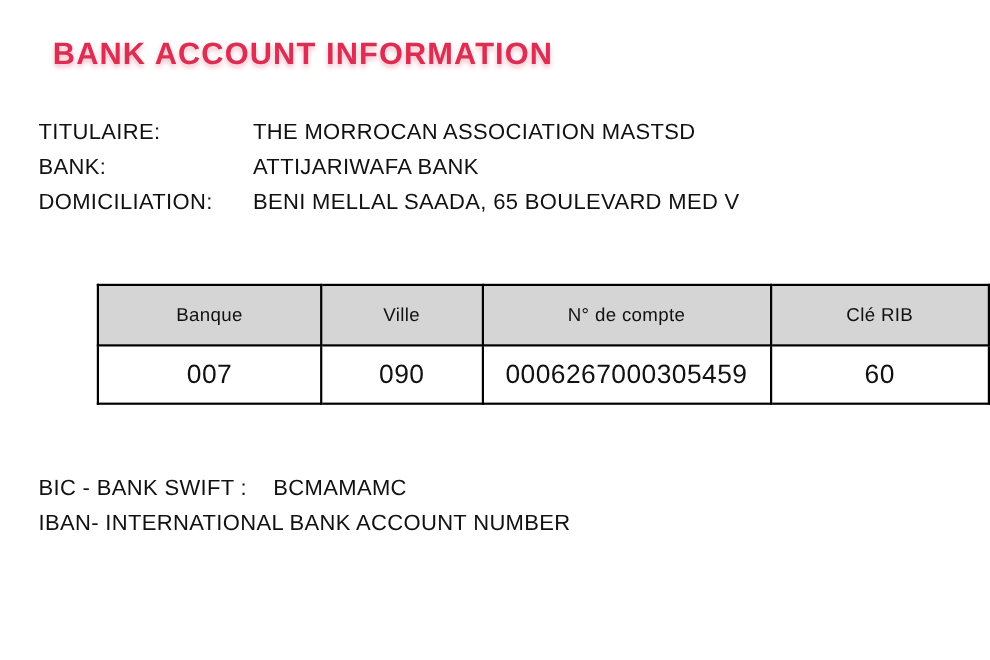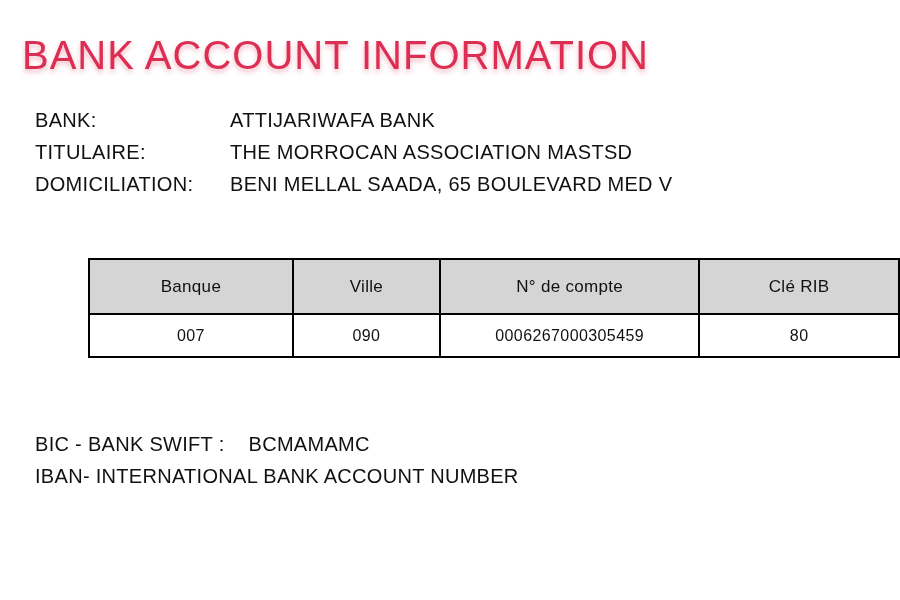--- a/index.html
+++ b/index.html
@@ -9,24 +9,24 @@
     height: 600px;
     background: #ffffff;
     font-family: "Liberation Sans", sans-serif;
     color: #111111;
     overflow: hidden;
     position: relative;
   }
 
   .doc-title {
     position: absolute;
-    left: 22px;
+    left: 48px;
     top: 33px;
-    font-size: 40px;
-    font-weight: 400;
+    font-size: 28px;
+    font-weight: 700;
     letter-spacing: 1px;
     color: #DC2E52;
     text-shadow: 0 3px 5px rgba(220, 46, 82, 0.35);
     white-space: nowrap;
   }
 
   .info-block {
     position: absolute;
     left: 35px;
     top: 104px;
@@ -58,22 +58,22 @@
     font-weight: 400;
   }
   .rib-table th {
     background: #D5D5D5;
     height: 55px;
     font-size: 17px;
     letter-spacing: 0.3px;
   }
   .rib-table td {
     background: #ffffff;
-    height: 43px;
-    font-size: 16px;
+    height: 53px;
+    font-size: 24px;
     letter-spacing: 0.4px;
   }
   .col-banque  { width: 210px; }
   .col-ville   { width: 152px; }
   .col-compte  { width: 264px; }
   .col-cle     { width: 207px; }
 
   .footer-block {
     position: absolute;
     left: 35px;
@@ -84,26 +84,26 @@
   .footer-line { white-space: nowrap; letter-spacing: 0.3px; }
   .swift-value { margin-left: 24px; }
 </style>
 </head>
 <body>
 
 <div class="doc-title">BANK ACCOUNT INFORMATION</div>
 
 <div class="info-block">
   <div class="info-row">
+    <span class="info-label">TITULAIRE:</span>
+    <span class="info-value">THE MORROCAN ASSOCIATION MASTSD</span>
+  </div>
+  <div class="info-row">
     <span class="info-label">BANK:</span>
     <span class="info-value">ATTIJARIWAFA BANK</span>
-  </div>
-  <div class="info-row">
-    <span class="info-label">TITULAIRE:</span>
-    <span class="info-value">THE MORROCAN ASSOCIATION MASTSD</span>
   </div>
   <div class="info-row">
     <span class="info-label">DOMICILIATION:</span>
     <span class="info-value">BENI MELLAL SAADA, 65 BOULEVARD MED V</span>
   </div>
 </div>
 
 <table class="rib-table">
   <thead>
     <tr>
@@ -111,21 +111,21 @@
       <th class="col-ville">Ville</th>
       <th class="col-compte">N° de compte</th>
       <th class="col-cle">Clé RIB</th>
     </tr>
   </thead>
   <tbody>
     <tr>
       <td>007</td>
       <td>090</td>
       <td>0006267000305459</td>
-      <td>80</td>
+      <td>60</td>
     </tr>
   </tbody>
 </table>
 
 <div class="footer-block">
   <div class="footer-line">
     <span>BIC - BANK SWIFT :</span><span class="swift-value">BCMAMAMC</span>
   </div>
   <div class="footer-line">IBAN- INTERNATIONAL BANK ACCOUNT NUMBER</div>
 </div>

